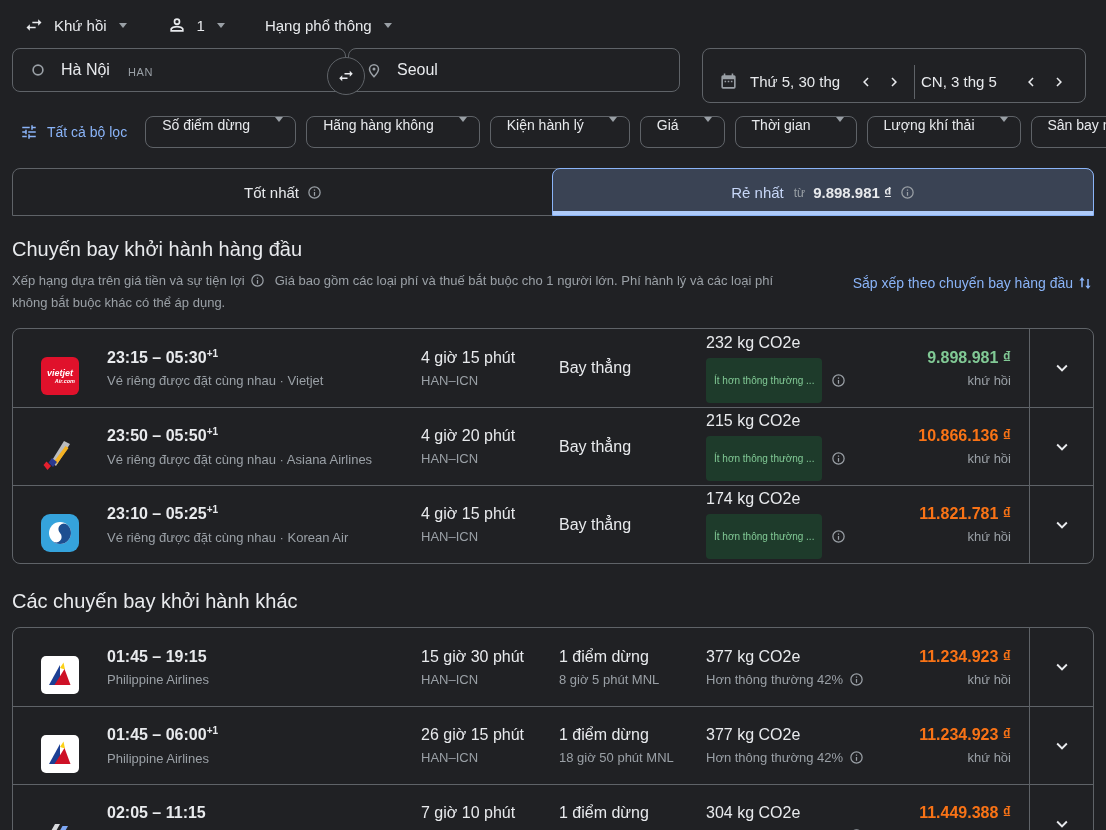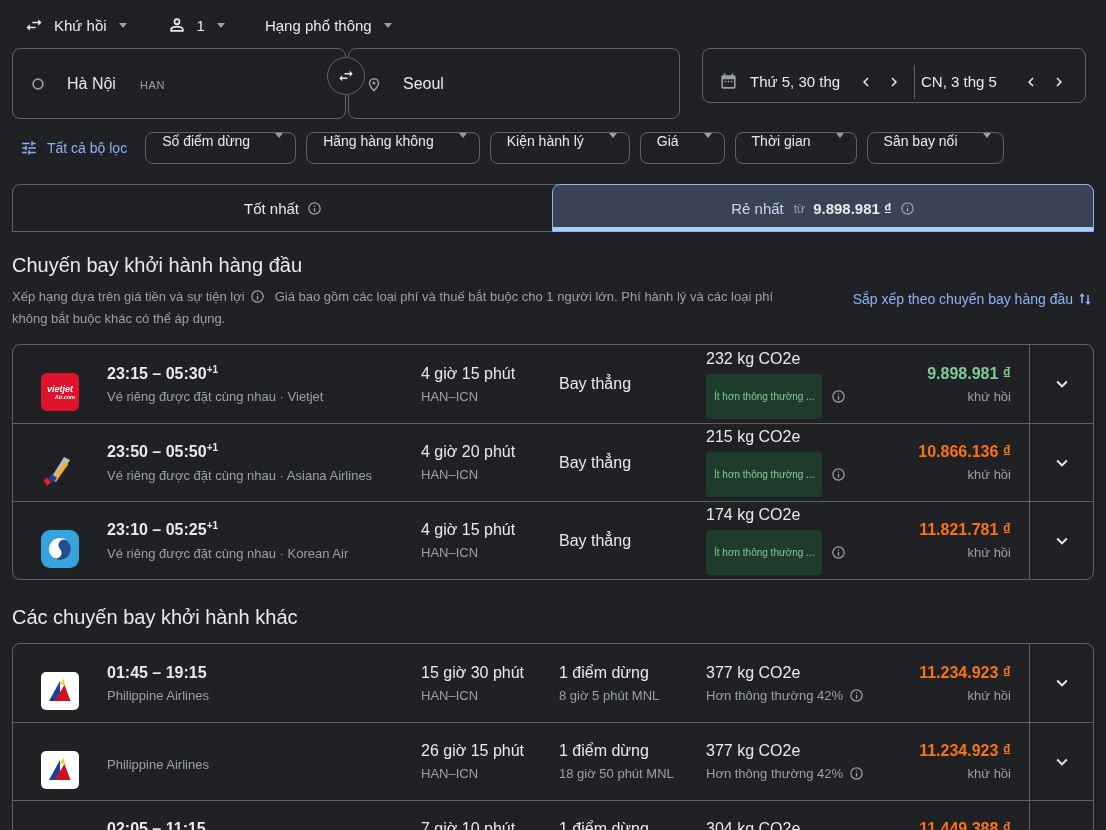--- a/index.html
+++ b/index.html
@@ -13,21 +13,21 @@
 
   
   .topbar { display:flex; align-items:center; gap:40px; padding:15px 0 9px 24px; }
   .tb-item { display:flex; align-items:center; gap:10px; font-size:15px; color:#e8eaed; cursor:pointer; }
   .tb-item .ic { color:#e8eaed; }
   .caret { width:0; height:0; border-left:4.5px solid transparent; border-right:4.5px solid transparent; border-top:5px solid #9aa0a6; margin-left:2px; }
 
   
   .search-row { display:flex; margin:4px 12px 0; gap:22px; }
   .loc-wrap { position:relative; display:flex; width:668px; }
-  .field { display:flex; align-items:center; gap:20px; border:1px solid #5f6368; border-radius:8px; height:71px; padding:0 16px; font-size:16px; background:#202124; }
+  .field { display:flex; align-items:center; gap:14px; border:1px solid #5f6368; border-radius:8px; height:44px; padding:0 16px; font-size:16px; background:#202124; }
   .field .ic { color:#9aa0a6; flex:0 0 auto; }
   .field.origin { width:334px; }
   .field.dest { flex:1; margin-left:2px; }
   .city { font-weight:500; white-space:nowrap; }
   .code { font-size:11px; color:#9aa0a6; letter-spacing:.6px; margin-left:4px; padding-top:3px; }
   .swap-btn { position:absolute; left:315px; top:9px; width:38px; height:38px; border-radius:50%; background:#202124; border:1px solid #5f6368; color:#e8eaed; display:flex; align-items:center; justify-content:center; z-index:2; cursor:pointer; }
 
   .date-field { width:384px; display:flex; align-items:center; border:1px solid #5f6368; border-radius:8px; height:55px; padding:12px 4px 0 16px; font-size:15px; }
   .date-field .ic { color:#9aa0a6; margin-right:12px; flex:0 0 auto; }
   .date-text { white-space:nowrap; overflow:hidden; font-weight:500; }
@@ -194,20 +194,24 @@
   </div>
   <div class="chip">
     <span>Giá</span>
     <span class="caret"></span>
   </div>
   <div class="chip">
     <span>Thời gian</span>
     <span class="caret"></span>
   </div>
   <div class="chip">
+    <span>Lượng khí thải</span>
+    <span class="caret"></span>
+  </div>
+  <div class="chip">
     <span>Sân bay nối</span>
     <span class="caret"></span>
   </div>
 </div>
 
 <div class="tabs">
   <div class="tab">
     <span class="tab-label">Tốt nhất</span>
     <span class="ic-info">
       <svg viewBox="0 0 24 24" width="15" height="15">
@@ -427,20 +431,21 @@
 
   <div class="frow">
     <div class="logo pal">
       <svg viewBox="0 0 38 38" width="38" height="38">
         <polygon points="8,29 19,9 19,29" fill="#1c3f94"></polygon>
         <polygon points="19,12 22.5,6.5 24,13.5" fill="#fcd116"></polygon>
         <polygon points="13.5,29 23.5,13 29.5,29" fill="#ce1126"></polygon>
       </svg>
     </div>
     <div class="col">
+      <div class="t1 times"><span>01:45 – 06:00</span><sup>+1</sup></div>
       <div class="sub">Philippine Airlines</div>
     </div>
     <div class="col">
       <div class="t1">26 giờ 15 phút</div>
       <div class="sub">HAN–ICN</div>
     </div>
     <div class="col">
       <div class="t1">1 điểm dừng</div>
       <div class="sub">18 giờ 50 phút MNL</div>
     </div>

